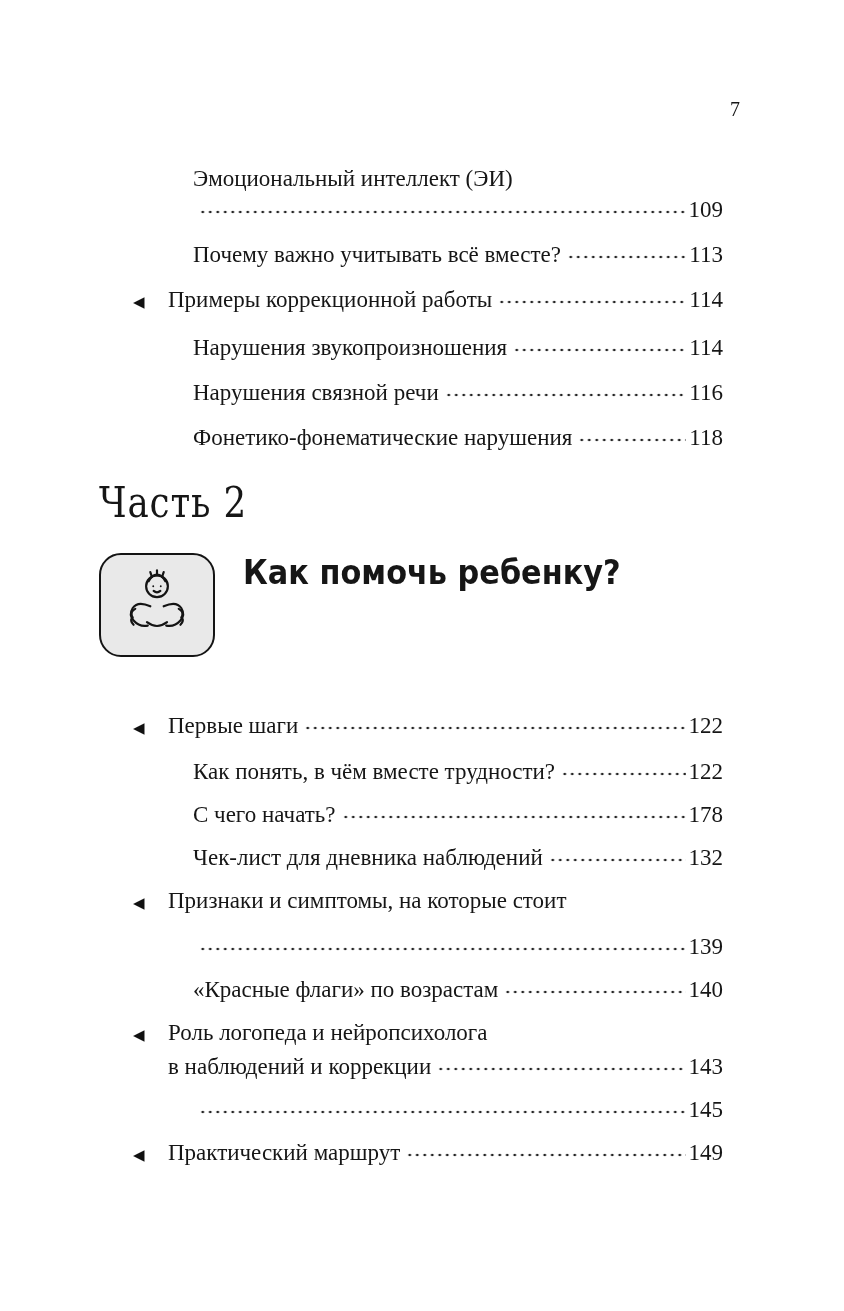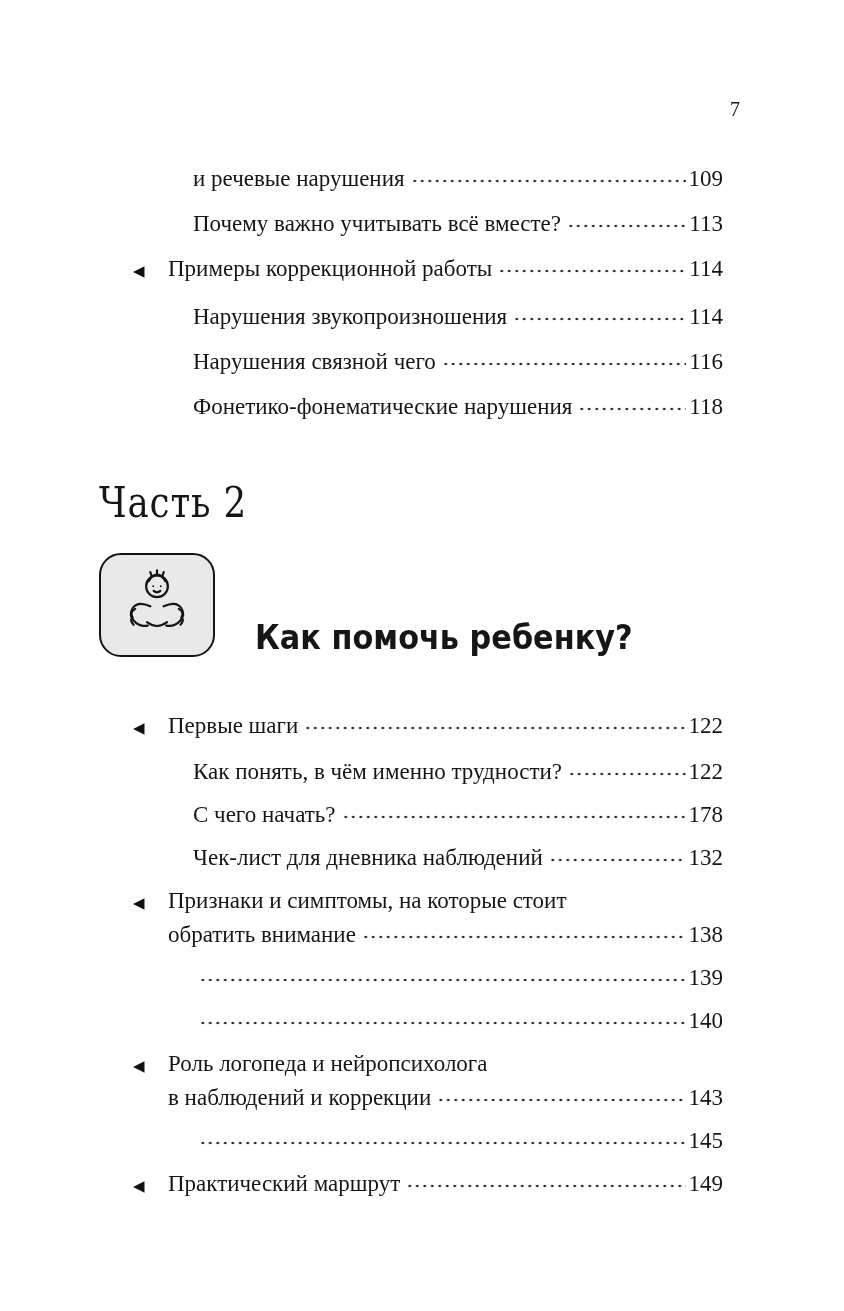--- a/index.html
+++ b/index.html
@@ -43,21 +43,21 @@
   }
   .pg { flex: none; }
   .part-heading {
     position: absolute; left: 99px; top: 478px;
     font-size: 42px; font-family: "DejaVu Serif", serif;
     transform: scaleX(0.85); transform-origin: left center;
     letter-spacing: 1px;
   }
   .chapter {
     position: absolute; left: 99px; top: 553px;
-    display: flex; align-items: flex-end; gap: 40px;
+    display: flex; align-items: flex-start; gap: 28px;
   }
   .chapter-icon-box {
     width: 116px; height: 104px; flex: none;
     border: 2.5px solid #141414; border-radius: 22px;
     background: #e9e9e9;
     display: flex; align-items: center; justify-content: center;
   }
   .chapter-title {
     font-family: "DejaVu Sans", sans-serif;
     font-weight: 800; font-size: 33px;
@@ -67,21 +67,23 @@
 </style>
 </head>
 <body>
 
 <div class="page-number">7</div>
 
 <div class="toc toc-top">
 
   <div class="entry">
     <div class="row pad-l2">
-      <span class="txt">и речевые нарушения</span>
+      <span class="txt">Эмоциональный интеллект (ЭИ)</span>
+    </div>
+    <div class="row pad-l2">
       <span class="dots"></span>
       <span class="pg">109</span>
     </div>
   </div>
 
   <div class="entry">
     <div class="row pad-l2">
       <span class="txt">Почему важно учитывать всё вместе?</span>
       <span class="dots"></span>
       <span class="pg">113</span>
@@ -100,21 +102,21 @@
   <div class="entry">
     <div class="row pad-l2">
       <span class="txt">Нарушения звукопроизношения</span>
       <span class="dots"></span>
       <span class="pg">114</span>
     </div>
   </div>
 
   <div class="entry">
     <div class="row pad-l2">
-      <span class="txt">Нарушения связной чего</span>
+      <span class="txt">Нарушения связной речи</span>
       <span class="dots"></span>
       <span class="pg">116</span>
     </div>
   </div>
 
   <div class="entry">
     <div class="row pad-l2">
       <span class="txt">Фонетико-фонематические нарушения</span>
       <span class="dots"></span>
       <span class="pg">118</span>
@@ -164,21 +166,21 @@
     <div class="row">
       <span class="marker">◀</span>
       <span class="txt">Первые шаги</span>
       <span class="dots"></span>
       <span class="pg">122</span>
     </div>
   </div>
 
   <div class="entry">
     <div class="row pad-l2">
-      <span class="txt">Как понять, в чём именно трудности?</span>
+      <span class="txt">Как понять, в чём вместе трудности?</span>
       <span class="dots"></span>
       <span class="pg">122</span>
     </div>
   </div>
 
   <div class="entry">
     <div class="row pad-l2">
       <span class="txt">С чего начать?</span>
       <span class="dots"></span>
       <span class="pg">178</span>
@@ -191,36 +193,32 @@
       <span class="dots"></span>
       <span class="pg">132</span>
     </div>
   </div>
 
   <div class="entry">
     <div class="row">
       <span class="marker">◀</span>
       <span class="txt">Признаки и симптомы, на которые стоит</span>
     </div>
-    <div class="row pad-l1c">
-      <span class="txt">обратить внимание</span>
-      <span class="dots"></span>
-      <span class="pg">138</span>
-    </div>
   </div>
 
   <div class="entry">
     <div class="row pad-l2">
       <span class="dots"></span>
       <span class="pg">139</span>
     </div>
   </div>
 
   <div class="entry">
     <div class="row pad-l2">
+      <span class="txt">«Красные флаги» по возрастам</span>
       <span class="dots"></span>
       <span class="pg">140</span>
     </div>
   </div>
 
   <div class="entry">
     <div class="row">
       <span class="marker">◀</span>
       <span class="txt">Роль логопеда и нейропсихолога</span>
     </div>

